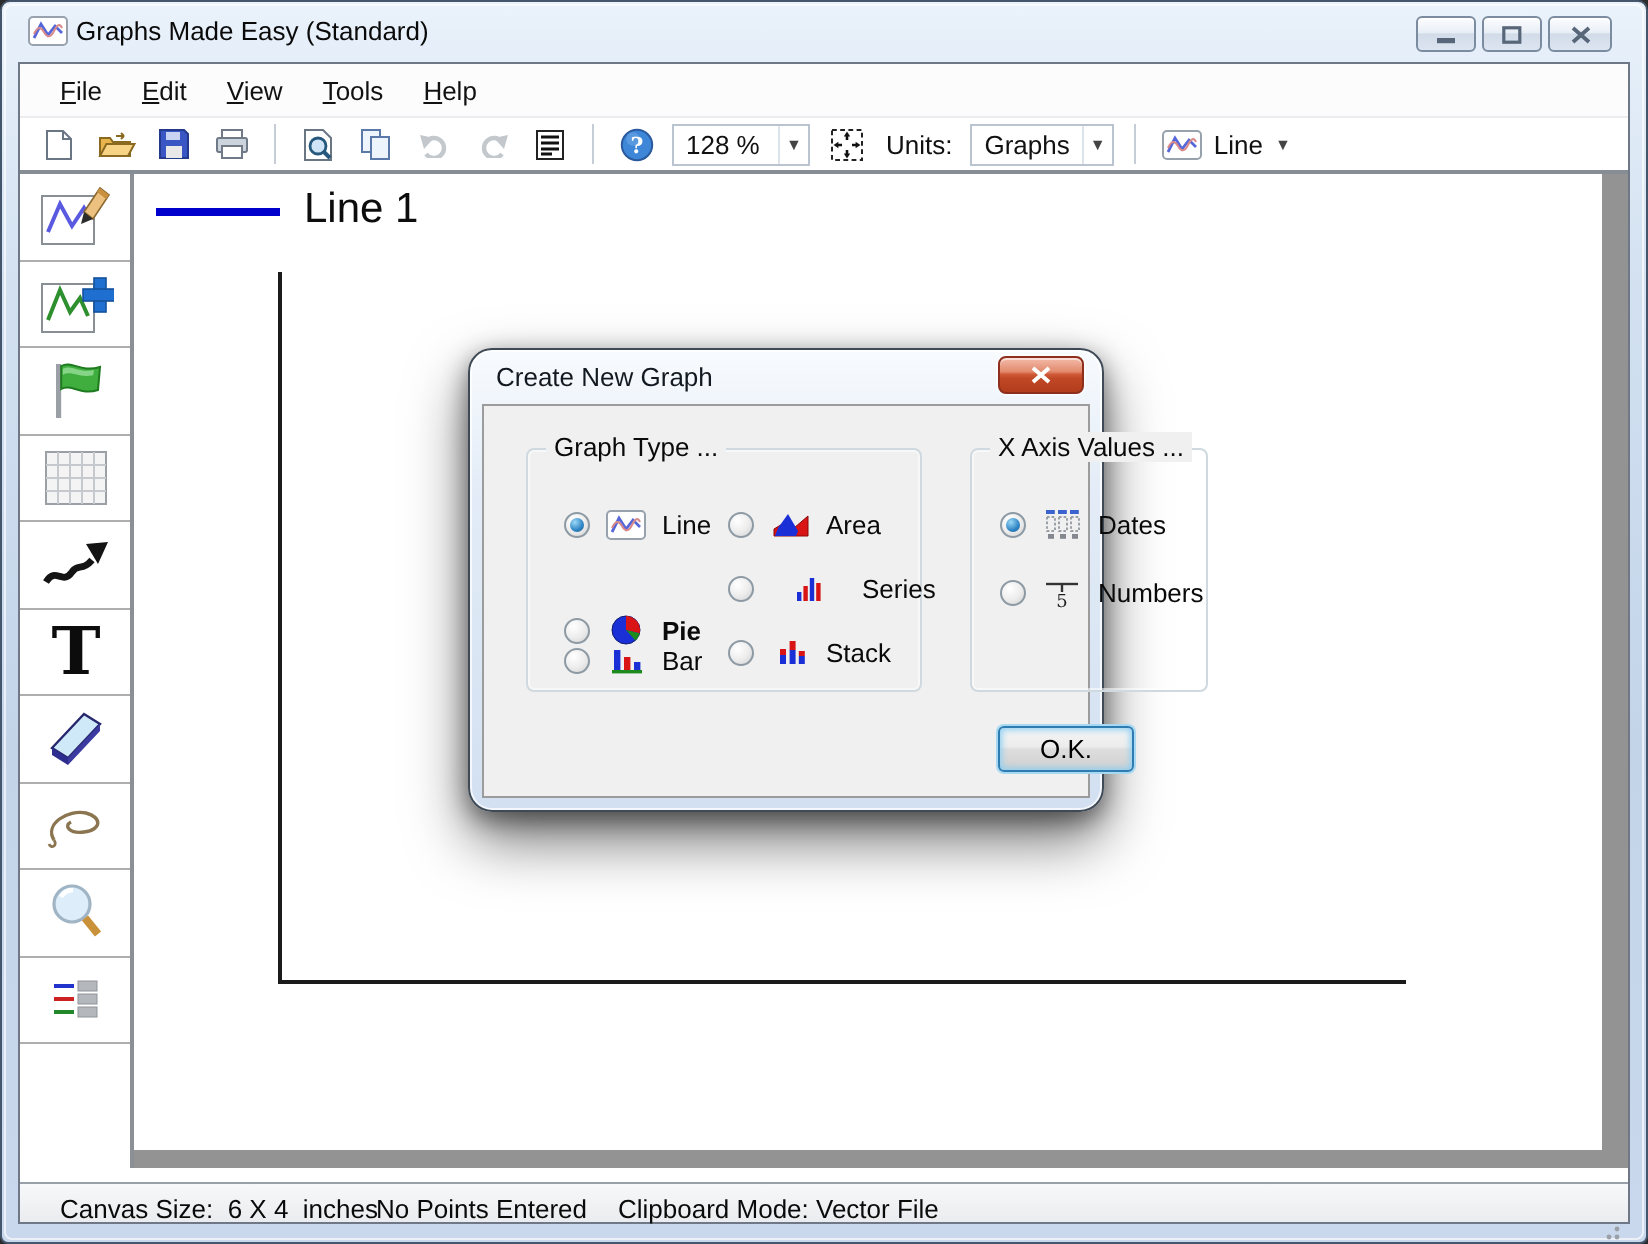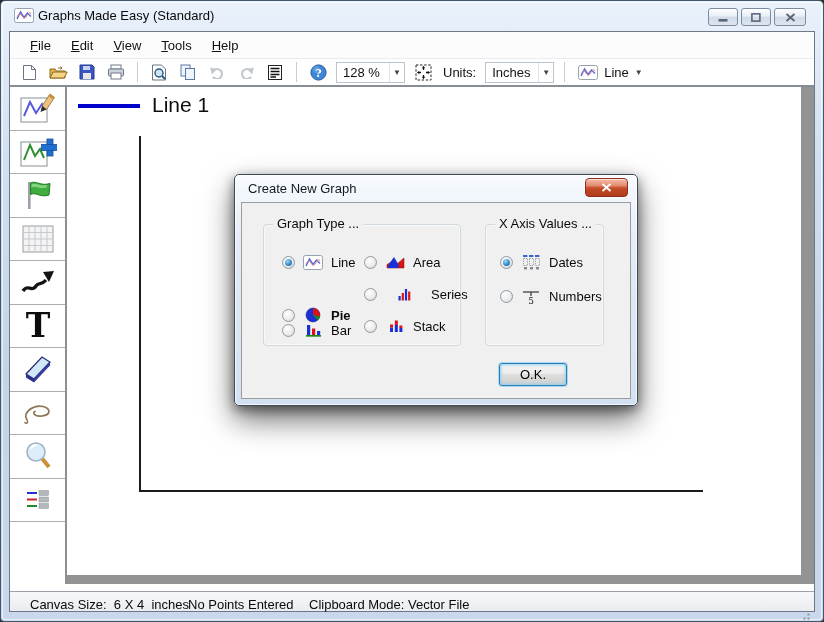--- a/index.html
+++ b/index.html
@@ -88,22 +88,22 @@
     border-top:1px solid #9aa0a8; font-size:13px; color:#0a0a0a;
   }
   .statusbar span { position:absolute; top:5px; white-space:pre; }
   .st-size { left:20px; }
   .st-points { left:178px; }
   .st-clip { left:299px; }
   .grip { position:absolute; right:3px; bottom:3px; }
 
   
   .dialog {
-    position:absolute; left:233px; top:173px; width:404px; height:232px; z-index:50;
-    border:1px solid #3f4a56; border-radius:5px;
+    position:absolute; left:233px; top:173px; width:318px; height:232px; z-index:50;
+    border:1px solid #3f4a56; border-radius:12px;
     background:linear-gradient(180deg,#f8fbfe 0%,#e3ecf7 30%,#d2e0f1 100%);
     box-shadow:0 14px 30px rgba(0,0,0,.55), 0 4px 12px rgba(0,0,0,.45),
                inset 0 0 0 1px rgba(255,255,255,.75);
   }
   .dlg-title { position:absolute; left:13px; top:6px; font-size:13px; color:#131920; }
   .dlg-close {
     position:absolute; right:9px; top:3px; width:43px; height:19px;
     border:1px solid #8e2f1d; border-radius:4px;
     background:linear-gradient(180deg,#f4bcab 0%,#e28a6d 40%,#d05a38 48%,#c04826 60%,#b23c1c 100%);
     display:flex; align-items:center; justify-content:center;
@@ -276,21 +276,21 @@
             <g fill="#111">
               <polygon points="9.5,2.8 7.9,5.2 11.1,5.2"></polygon>
               <polygon points="9.5,16.2 7.9,13.8 11.1,13.8"></polygon>
               <polygon points="2.8,9.5 5.2,7.9 5.2,11.1"></polygon>
               <polygon points="16.2,9.5 13.8,7.9 13.8,11.1"></polygon>
             </g>
           </svg>
       </div>
       <span class="tb-label">Units:</span>
       <div class="tb-combo">
-        <span class="val">Inches</span>
+        <span class="val">Graphs</span>
         <span class="arrow">▼</span>
       </div>
       <div class="tb-sep"></div>
       <div class="tb-flat">
         <svg width="20" height="15" viewBox="0 0 20 15">
             <rect x="0.5" y="0.5" width="19" height="14" rx="2" fill="#fff" stroke="#98a2ad"></rect>
             <polyline points="3,11 6.5,4 10,9.5 13.5,5 17,8.5" fill="none" stroke="#5566d8" stroke-width="1.4"></polyline>
             <path d="M3,9 Q5.5,3.5 8,8 T13,7.5 T17,6" fill="none" stroke="#d98989" stroke-width="1"></path>
           </svg>
         <span>Line</span>

